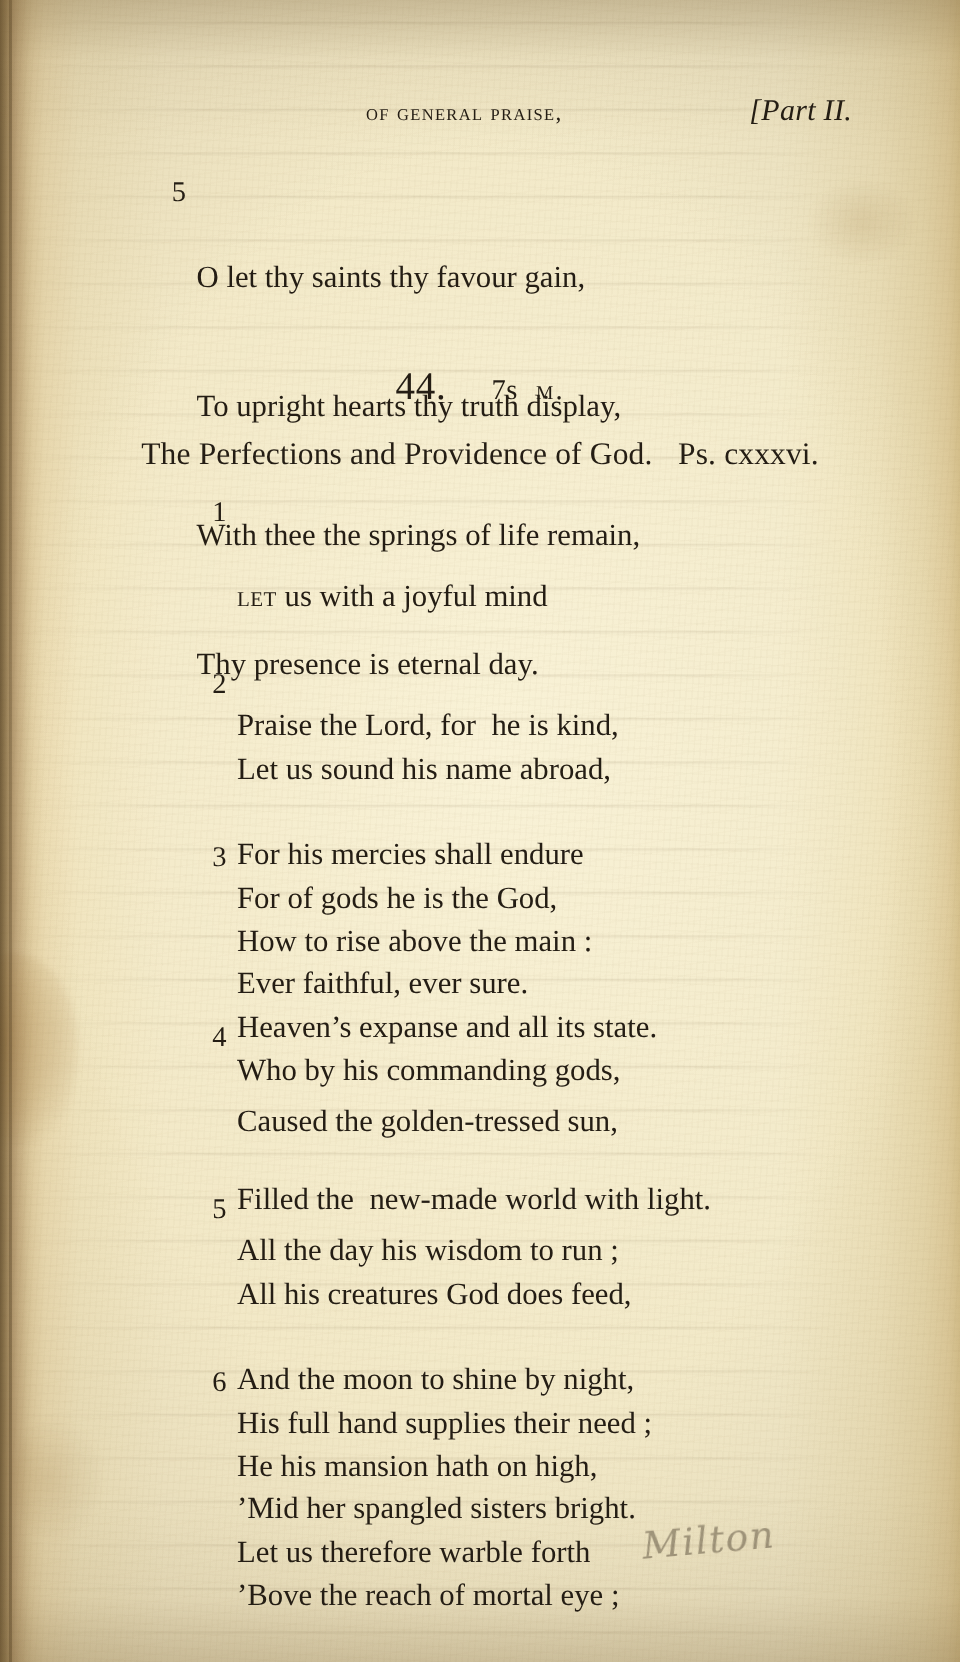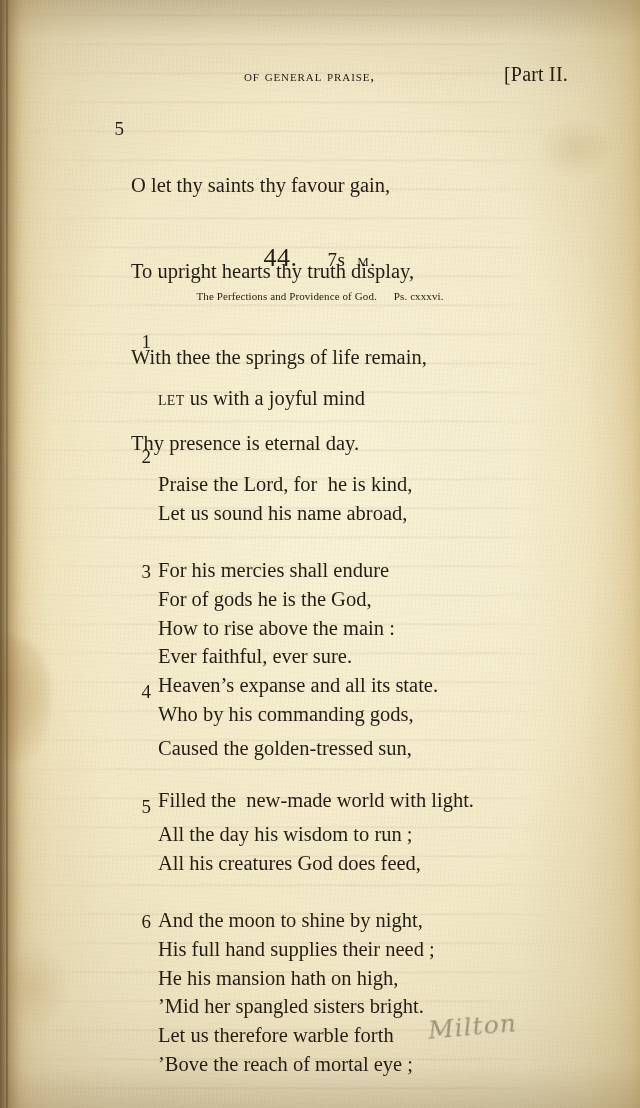--- a/index.html
+++ b/index.html
@@ -108,20 +108,21 @@
     text-transform: lowercase;
     letter-spacing: 0.9px;
     margin-left: 148px;
     white-space: nowrap;
   }
   .rh-part {
     font-size: 20px;
     margin-left: auto;
     white-space: nowrap;
     letter-spacing: 0.2px;
+    font-style: italic;
   }
 
   .stanza {
     position: absolute;
     display: flex;
     align-items: flex-start;
   }
   .st-num {
     width: 20px;
     text-align: right;
@@ -167,21 +168,21 @@
     font-variant: small-caps;
     text-transform: lowercase;
     margin-left: 12px;
     letter-spacing: 1.4px;
   }
   .hymn-sub {
     position: absolute;
     left: 0; top: 290px;
     width: 640px;
     text-align: center;
-    font-size: 11px;
+    font-size: 21px;
     letter-spacing: 0.1px;
   }
   .hymn-sub .ref { margin-left: 17px; }
 
   .pencil-note {
     position: absolute;
     left: 428px; top: 1012px;
     font-family: "DejaVu Serif", serif;
     font-style: italic;
     font-size: 25px;

